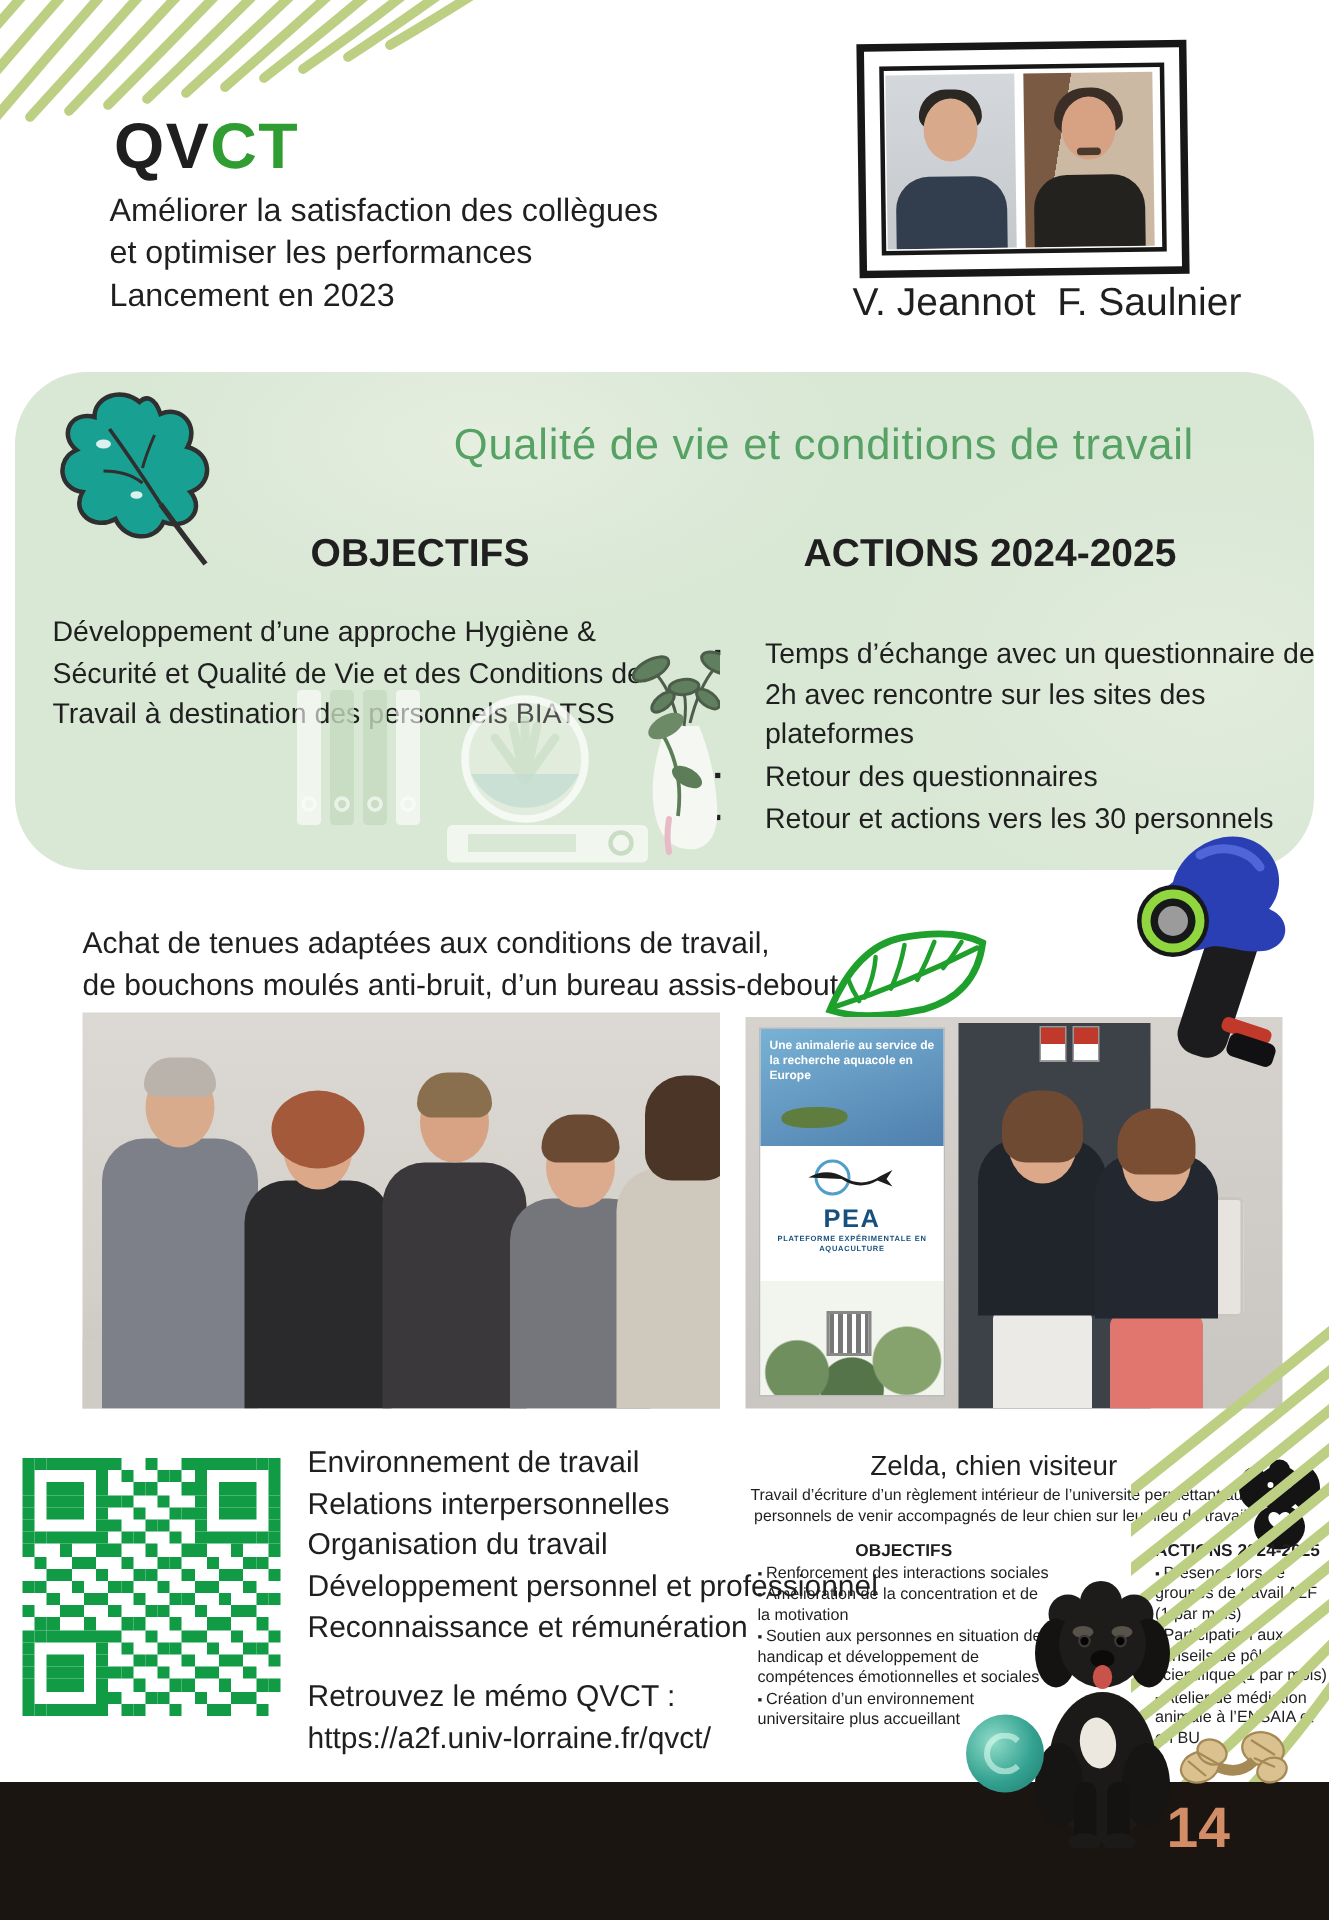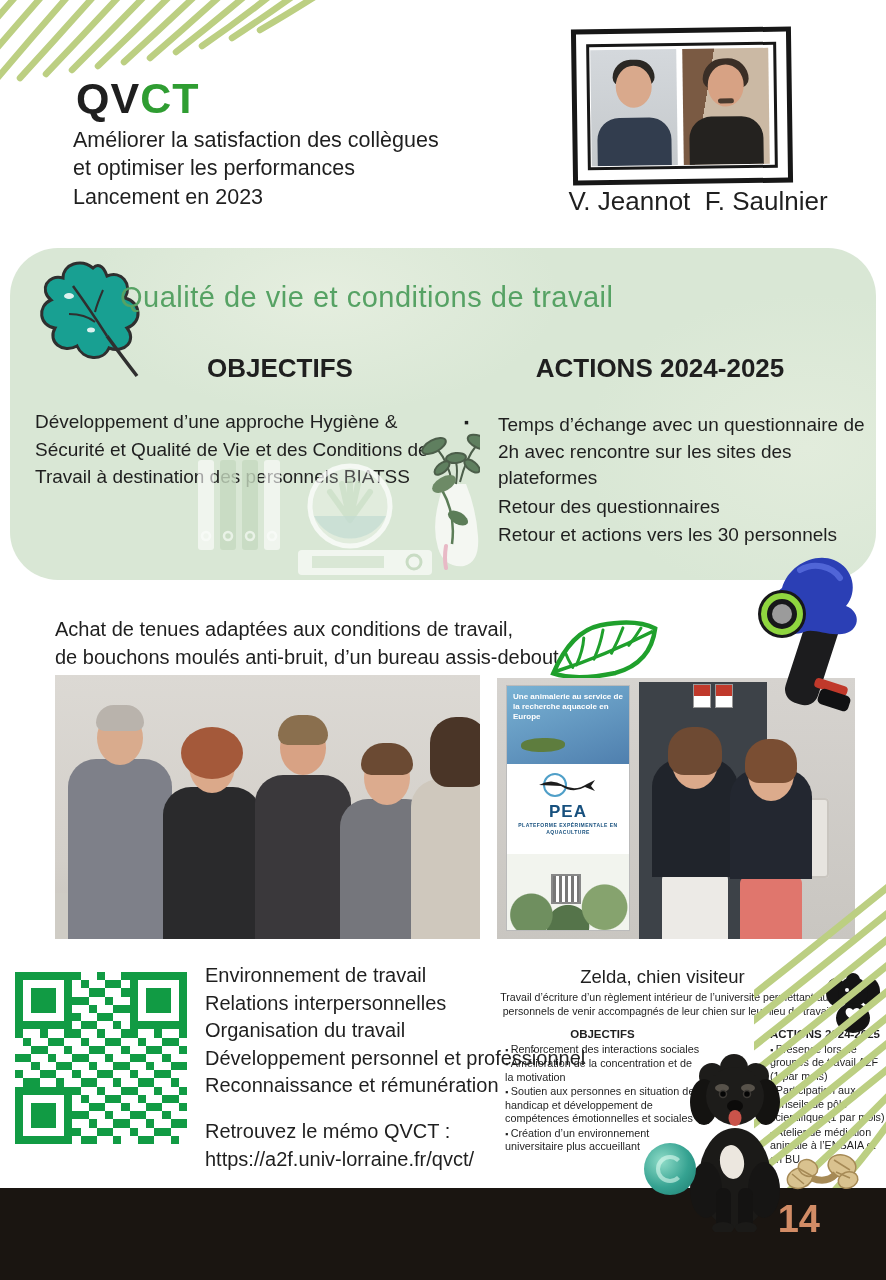--- a/index.html
+++ b/index.html
@@ -20,26 +20,26 @@
   .portrait .hair{position:absolute;left:50%;transform:translateX(-50%);top:10px;width:42px;height:26px;border-radius:22px 22px 10px 10px;}
   .portrait .torso{position:absolute;left:50%;transform:translateX(-50%);bottom:0;width:74px;height:48px;border-radius:22px 22px 0 0;}
   .authors{left:548px;top:186px;width:300px;text-align:center;font-size:26px;white-space:pre-wrap;}
 
   
   .panel{left:10px;top:248px;width:866px;height:332px;border-radius:48px;
          background:
            radial-gradient(ellipse 340px 170px at 36% 14%, #e5eedf 0%, rgba(229,238,223,0) 70%),
            radial-gradient(ellipse 320px 220px at 92% 60%, #e2ecdc 0%, rgba(226,236,220,0) 70%),
            #d9e7d5;}
-  .panel-title{left:120px;right:90px;top:281px;text-align:left;font-size:29px;color:#56a264;letter-spacing:0.5px;}
+  .panel-title{left:120px;right:90px;top:281px;text-align:right;font-size:29px;color:#56a264;letter-spacing:0.5px;}
   .col-heading{font-size:26px;font-weight:800;text-align:center;}
   .obj-heading{left:120px;top:353px;width:320px;}
   .act-heading{left:495px;top:353px;width:330px;}
   .obj-body{left:35px;top:408px;width:398px;font-size:19px;line-height:1.45;}
-  .act-list{left:458px;top:412px;width:410px;font-size:19px;line-height:1.4;list-style:none;margin:0;padding:0;}
+  .act-list{left:458px;top:412px;width:410px;font-size:19px;line-height:1.4;list-style:none;margin:12px;padding:0;}
   .act-list li{position:relative;padding-left:40px;margin-bottom:2px;}
   .act-list li::before{content:"▪";position:absolute;left:6px;top:1px;font-size:14px;}
 
   
   .achat{left:55px;top:615px;font-size:20px;line-height:1.42;}
   .photo{overflow:hidden;text-decoration:underline;}
   .photo-left{left:55px;top:675px;width:425px;height:264px;background:linear-gradient(#dcd9d4 0%,#d3cfc9 70%,#c8c4bd 100%);}
   .photo-right{left:497px;top:678px;width:358px;height:261px;background:linear-gradient(#d6d3cf,#c9c6c1);}
 
   .person{position:absolute;bottom:0;}

